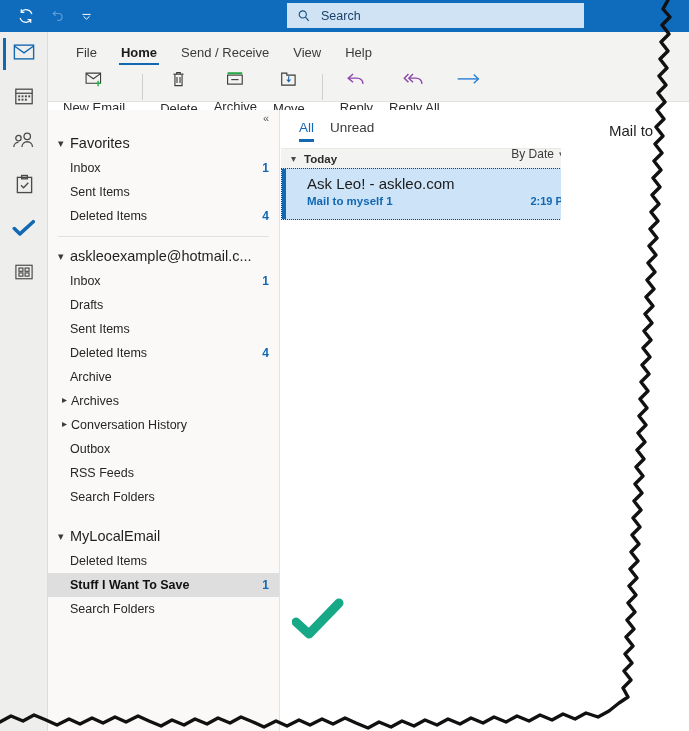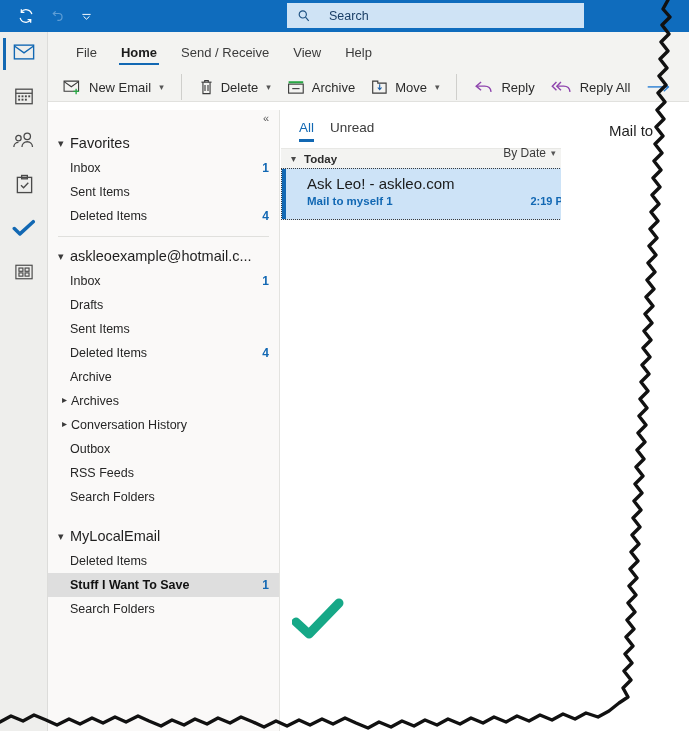--- a/index.html
+++ b/index.html
@@ -28,21 +28,21 @@
     width: 28px; height: 26px;
     display: flex; align-items: center; justify-content: center;
     color: #ffffff;
   }
   .qat-btn.dim { color: #5f9ed6; }
   .searchbox {
     position: absolute; left: 287px; top: 3px;
     width: 297px; height: 25px;
     background: #cfe3f5;
     display: flex; align-items: center;
-    padding-left: 10px; gap: 18px;
+    padding-left: 10px; gap: 10px;
   }
   .searchbox .sicon { color: #1b4f80; display: flex; align-items: center; }
   .searchbox .stext {
     font-size: 12.5px; color: #1b3f66;
   }
 
   
   .rail {
     position: absolute; left: 0; top: 32px;
     width: 48px; height: 699px;
@@ -84,24 +84,25 @@
   .tab.active::after {
     content: "";
     position: absolute; left: 8px; right: 8px; bottom: 1px;
     height: 2.5px; background: #1268b3;
   }
   .cmds {
     display: flex; align-items: center;
     height: 42px; padding-left: 8px; gap: 2px;
   }
   .cmd {
-    display: flex; align-items: center; gap: 7px;
+    display: flex; align-items: center; gap: 13px;
     height: 32px; padding: 0 7px;
     font-size: 13px; color: #2b2b2b;
     white-space: nowrap;
+    flex-direction: column;
   }
   .cmd .glyph { display: flex; align-items: center; }
   .caret {
     font-size: 9px; color: #555555; margin-left: 1px;
   }
   .sep {
     width: 1px; height: 26px; background: #cfcfcc; margin: 0 8px;
   }
 
   
@@ -172,21 +173,21 @@
     margin-right: 16px; position: relative;
     padding-bottom: 4px;
   }
   .filter.active { color: #1268b3; }
   .filter.active::after {
     content: "";
     position: absolute; left: 0; right: 0; bottom: -3px;
     height: 2.5px; background: #1268b3;
   }
   .sortwrap {
-    margin-left: auto; display: flex; align-items: center; gap: 12px; margin-top: 48px;
+    margin-left: auto; display: flex; align-items: flex-end; gap: 4px; margin-top: 48px;
   }
   .sortby { font-size: 12px; color: #3b3b3b; display: flex; align-items: center; gap: 4px; }
   .sortarrow { font-size: 13px; color: #3b3b3b; }
   .grouphdr {
     height: 20px; background: #f3f3f1;
     display: flex; align-items: center; gap: 8px;
     padding-left: 10px;
     font-size: 11.5px; font-weight: bold; color: #2b2b2b;
     border-top: 1px solid #e8e8e5;
   }

